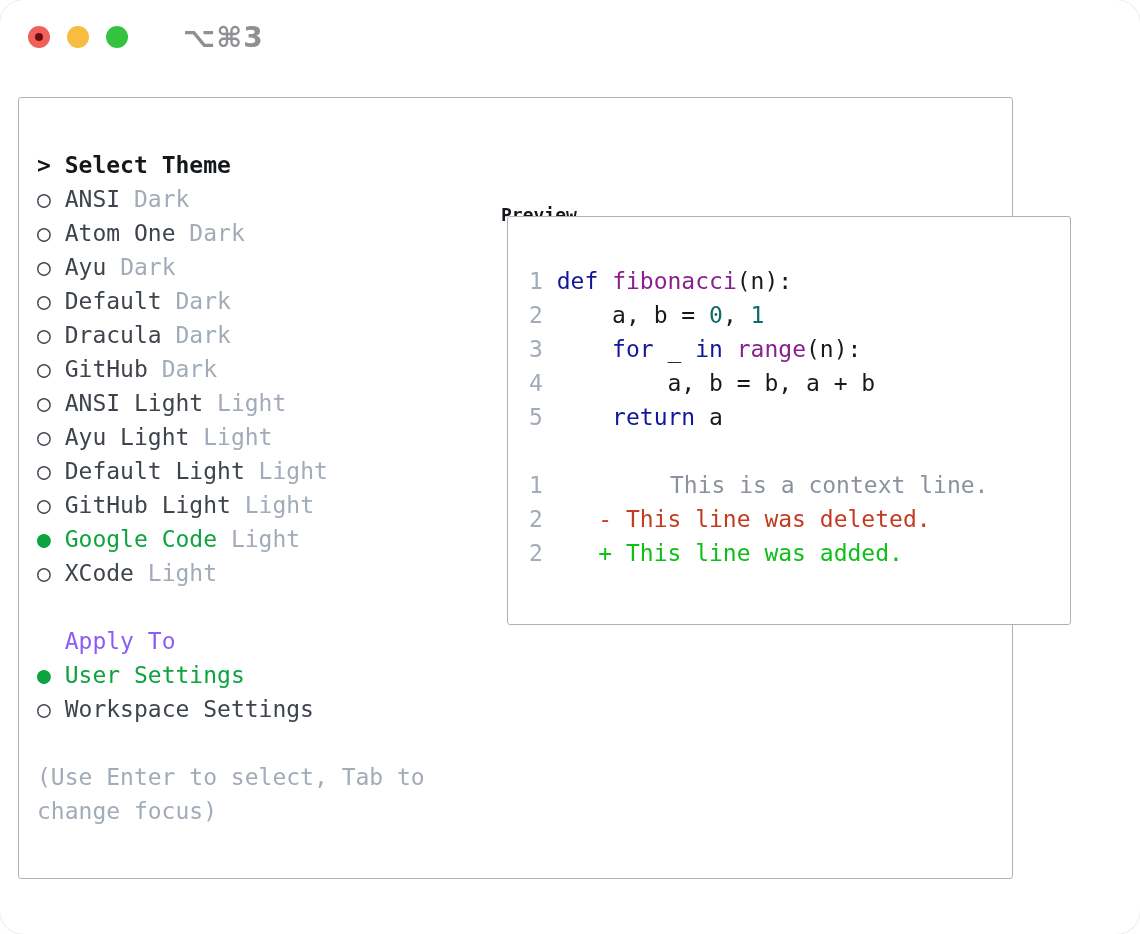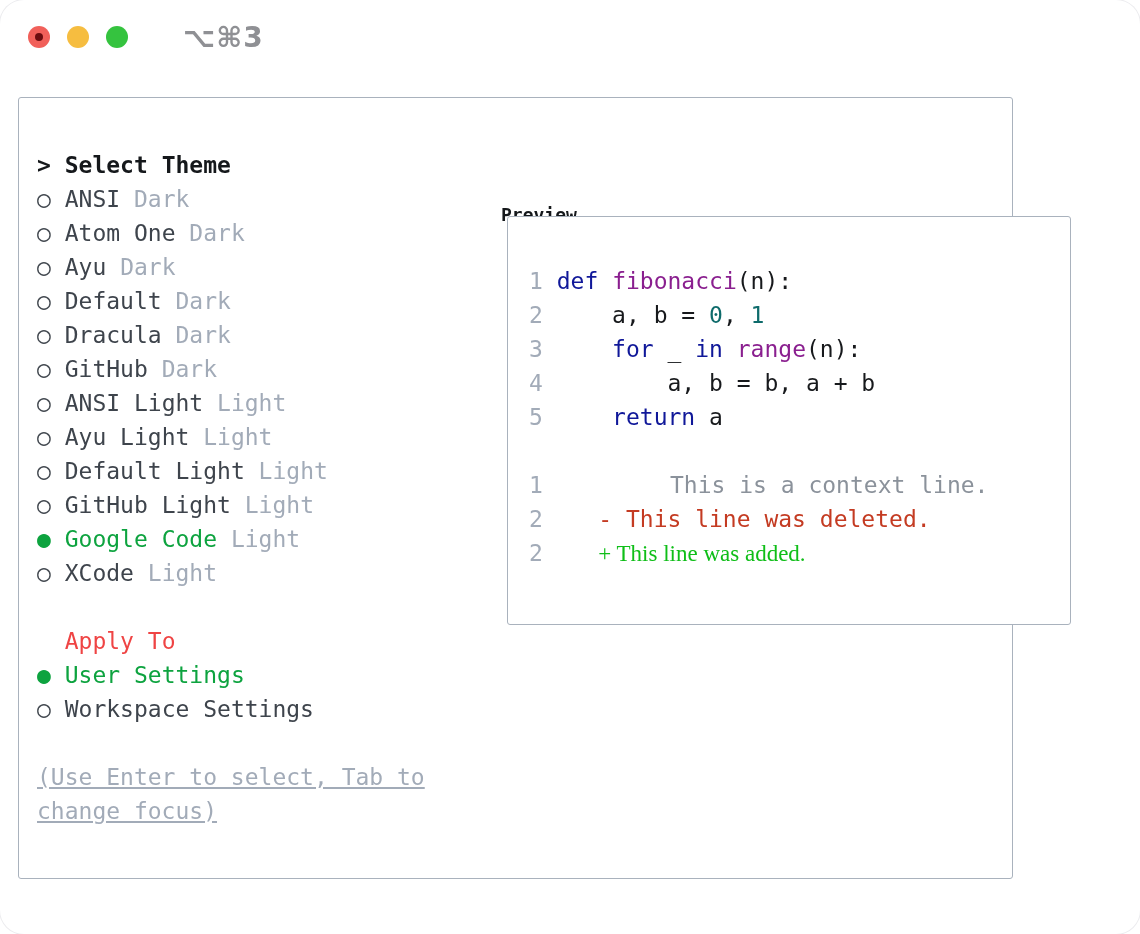--- a/index.html
+++ b/index.html
@@ -18,43 +18,43 @@
                   background:var(--traffic-red-dot,#6b0d10); }
   .shortcut { margin-left:38px; font-family:"DejaVu Sans", sans-serif; font-weight:bold;
               font-size:28px; color:var(--shortcut-gray,#8f9094); letter-spacing:1px; }
 
   .panel { position:absolute; left:18px; top:97px; width:995px; height:782px;
            border:1.5px solid var(--border-gray,#a9b2bd); border-radius:3px; box-sizing:border-box; }
 
   .list { position:absolute; left:18px; top:50px; font-size:23px; line-height:34px; white-space:pre; }
   .row  { height:34px; }
   .caret, .hdr { color:var(--text-black,#15181b); font-weight:bold; }
-  .hdr2  { color:#ef4444;margin-top:7px; }
+  .hdr2  { color:#8b5cf6;margin-top:7px; }
   .radio { color:#454b52; }
   .radio.sel { color:var(--accent-green,#0da33f); }
   .iname { color:var(--text-dark,#3e444c);margin-top:17px; }
   .iname.sel { color:var(--accent-green,#0da33f);text-align:center; }
   .variant { color:var(--muted-gray,#a2abb8); }
-  .help { color:var(--muted-gray,#a2abb8);text-decoration:underline; }
+  .help { color:var(--muted-gray,#a2abb8); }
 
   .preview-title { position:absolute; left:482px; top:53px; font-size:18px; line-height:34px;
                    font-weight:bold; color:var(--text-black,#15181b);margin-top:47px; }
   .preview-box { position:absolute; left:488px; top:118px; width:564px; height:409px;
                  border:1.5px solid var(--border-gray,#a9b2bd); border-radius:3px;
                  box-sizing:border-box; overflow:hidden; background:#ffffff; }
   #preview-pre { margin:0; padding:47px 0 0 21px; font-family:"DejaVu Sans Mono", monospace;
                  font-size:23px; line-height:34px; }
   .ln  { color:var(--muted-gray,#a2abb8); }
   .pl  { color:#17191c; }
   .kw  { color:var(--keyword-blue,#101899); }
   .fn  { color:var(--function-purple,#8a1f8f); }
   .nu  { color:var(--number-teal,#0e6b6b); }
   .ctx { color:var(--context-gray,#8b929b);margin-left:44px; }
   .del { color:var(--diff-deleted,#c43b22); }
-  .add { color:var(--diff-added,#0fbe18);font-family:Liberation Serif, serif; }
+  .add { color:var(--diff-added,#0fbe18); }
 </style>
 </head>
 <body>
 
 <div class="window">
   <div class="titlebar">
     <span class="light red">
         <span class="dot"></span>
       </span>
     <span class="light yellow"></span>

